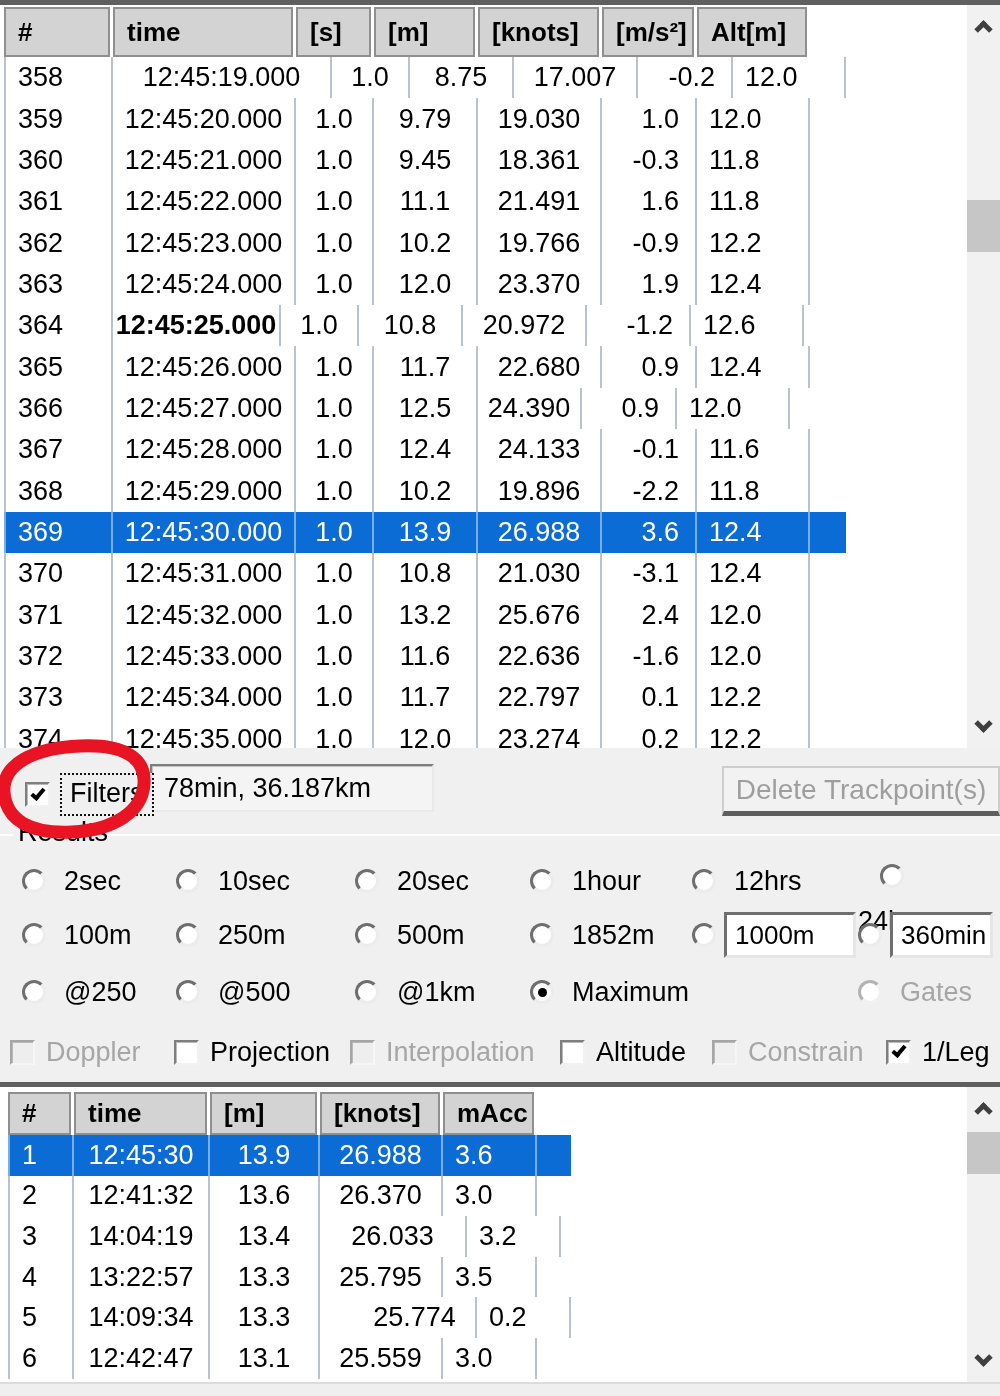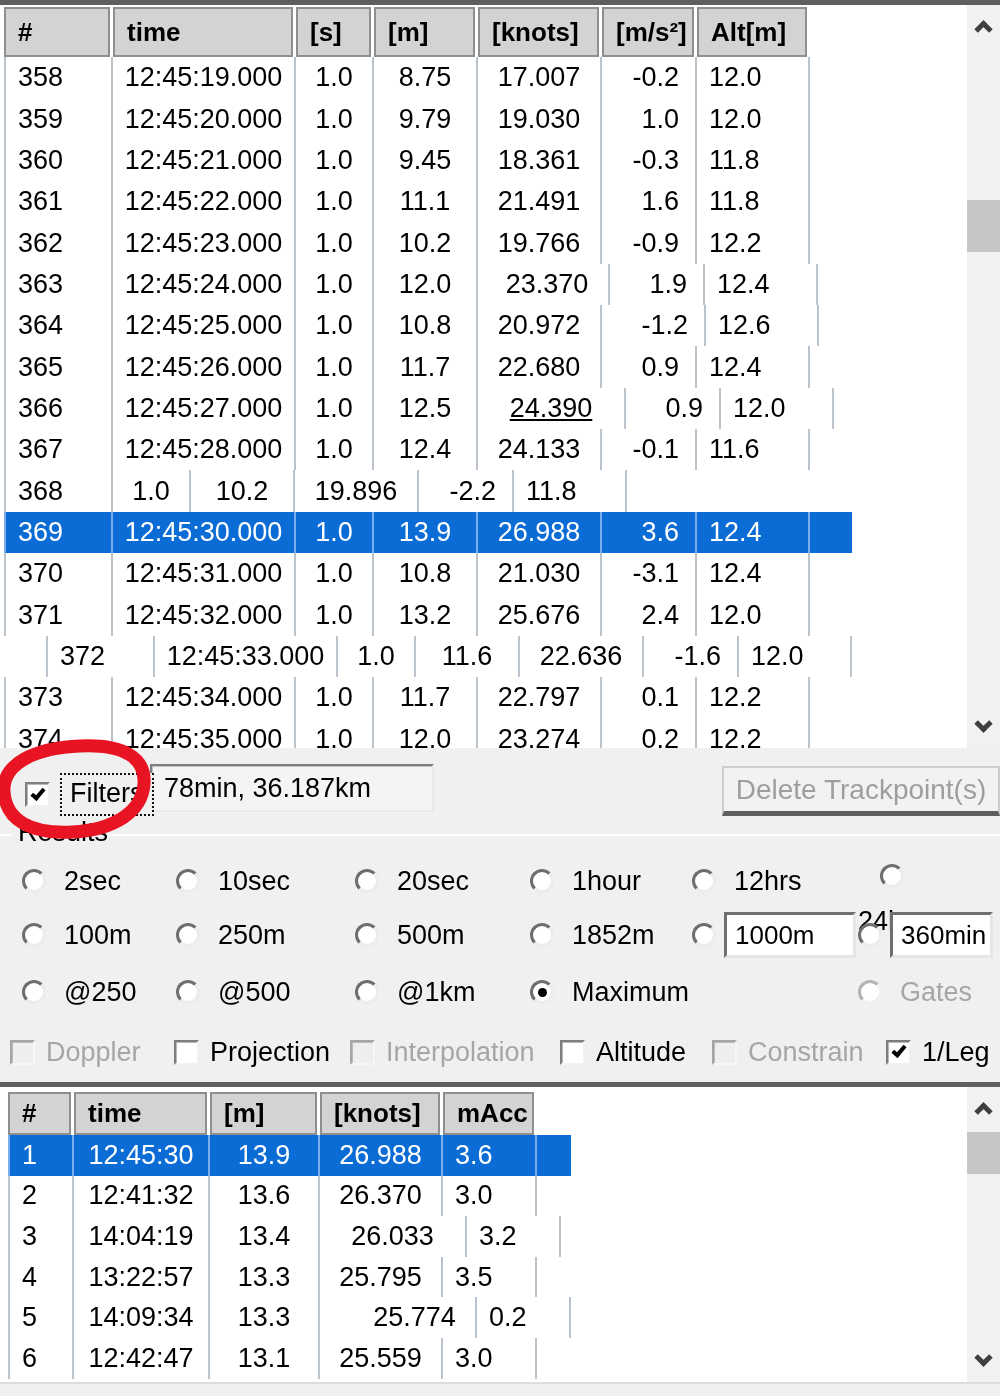--- a/index.html
+++ b/index.html
@@ -115,21 +115,21 @@
 <div class="th" style="left: 4px; top: 2px; width: 106px; height: 50px;">#</div>
     <div class="th" style="left: 113px; top: 2px; width: 180px; height: 50px;">time</div>
     <div class="th" style="left: 296px; top: 2px; width: 75px; height: 50px;">[s]</div>
     <div class="th" style="left: 374px; top: 2px; width: 101px; height: 50px;">[m]</div>
     <div class="th" style="left: 478px; top: 2px; width: 121px; height: 50px;">[knots]</div>
     <div class="th" style="left: 602px; top: 2px; width: 92px; height: 50px;">[m/s²]</div>
     <div class="th" style="left: 697px; top: 2px; width: 110px; height: 50px;">Alt[m]</div>
     <div class="tbody" style="left: 4px; top: 52px;">
       <div class="tr" style="height: 41.35px;">
         <div class="td a-l" style="width: 109px;">358</div>
-        <div class="td a-c" style="width: 183px;">12:45:19.000</div>
+        <div class="td a-c" style="width: 219px;">12:45:19.000</div>
         <div class="td a-c" style="width: 78px;">1.0</div>
         <div class="td a-c" style="width: 104px;">8.75</div>
         <div class="td a-c" style="width: 124px;">17.007</div>
         <div class="td a-r" style="width: 95px;">-0.2</div>
         <div class="td a-l" style="width: 113px;">12.0</div>
       </div>
       <div class="tr" style="height: 41.35px;">
         <div class="td a-l" style="width: 109px;">359</div>
         <div class="td a-c" style="width: 183px;">12:45:20.000</div>
         <div class="td a-c" style="width: 78px;">1.0</div>
@@ -163,62 +163,63 @@
         <div class="td a-c" style="width: 104px;">10.2</div>
         <div class="td a-c" style="width: 124px;">19.766</div>
         <div class="td a-r" style="width: 95px;">-0.9</div>
         <div class="td a-l" style="width: 113px;">12.2</div>
       </div>
       <div class="tr" style="height: 41.35px;">
         <div class="td a-l" style="width: 109px;">363</div>
         <div class="td a-c" style="width: 183px;">12:45:24.000</div>
         <div class="td a-c" style="width: 78px;">1.0</div>
         <div class="td a-c" style="width: 104px;">12.0</div>
-        <div class="td a-c" style="width: 124px; margin-left: 8px;">23.370</div>
+        <div class="td a-c" style="width: 124px;">23.370</div>
         <div class="td a-r" style="width: 95px;">1.9</div>
         <div class="td a-l" style="width: 113px;">12.4</div>
       </div>
       <div class="tr" style="height: 41.35px;">
         <div class="td a-l" style="width: 109px;">364</div>
-        <div class="td a-c" style="width: 183px;">12:45:25.000</div>
+        <div class="td a-c" style="width: 168px; font-weight: bold;">12:45:25.000</div>
         <div class="td a-c" style="width: 78px;">1.0</div>
         <div class="td a-c" style="width: 104px;">10.8</div>
         <div class="td a-c" style="width: 124px;">20.972</div>
         <div class="td a-r" style="width: 104px;">-1.2</div>
         <div class="td a-l" style="width: 113px;">12.6</div>
       </div>
       <div class="tr" style="height: 41.35px;">
         <div class="td a-l" style="width: 109px;">365</div>
         <div class="td a-c" style="width: 183px;">12:45:26.000</div>
         <div class="td a-c" style="width: 78px;">1.0</div>
         <div class="td a-c" style="width: 104px;">11.7</div>
         <div class="td a-c" style="width: 124px;">22.680</div>
         <div class="td a-r" style="width: 95px;">0.9</div>
         <div class="td a-l" style="width: 113px;">12.4</div>
       </div>
       <div class="tr" style="height: 41.35px;">
         <div class="td a-l" style="width: 109px;">366</div>
         <div class="td a-c" style="width: 183px;">12:45:27.000</div>
         <div class="td a-c" style="width: 78px;">1.0</div>
         <div class="td a-c" style="width: 104px;">12.5</div>
-        <div class="td a-c" style="width: 148px; text-decoration: underline;">24.390</div>
+        <div class="td a-c" style="width: 104px;">24.390</div>
         <div class="td a-r" style="width: 95px;">0.9</div>
         <div class="td a-l" style="width: 113px;">12.0</div>
       </div>
       <div class="tr" style="height: 41.35px;">
         <div class="td a-l" style="width: 109px;">367</div>
         <div class="td a-c" style="width: 183px;">12:45:28.000</div>
         <div class="td a-c" style="width: 78px;">1.0</div>
         <div class="td a-c" style="width: 104px;">12.4</div>
         <div class="td a-c" style="width: 124px;">24.133</div>
         <div class="td a-r" style="width: 95px;">-0.1</div>
         <div class="td a-l" style="width: 113px;">11.6</div>
       </div>
       <div class="tr" style="height: 41.35px;">
         <div class="td a-l" style="width: 109px;">368</div>
+        <div class="td a-c" style="width: 183px;">12:45:29.000</div>
         <div class="td a-c" style="width: 78px;">1.0</div>
         <div class="td a-c" style="width: 104px;">10.2</div>
         <div class="td a-c" style="width: 124px;">19.896</div>
         <div class="td a-r" style="width: 95px;">-2.2</div>
         <div class="td a-l" style="width: 113px;">11.8</div>
       </div>
       <div class="tr sel" style="height: 41.35px;">
         <div class="td a-l" style="width: 109px;">369</div>
         <div class="td a-c" style="width: 183px;">12:45:30.000</div>
         <div class="td a-c" style="width: 78px;">1.0</div>
@@ -239,21 +240,21 @@
       <div class="tr" style="height: 41.35px;">
         <div class="td a-l" style="width: 109px;">371</div>
         <div class="td a-c" style="width: 183px;">12:45:32.000</div>
         <div class="td a-c" style="width: 78px;">1.0</div>
         <div class="td a-c" style="width: 104px;">13.2</div>
         <div class="td a-c" style="width: 124px;">25.676</div>
         <div class="td a-r" style="width: 95px;">2.4</div>
         <div class="td a-l" style="width: 113px;">12.0</div>
       </div>
       <div class="tr" style="height: 41.35px;">
-        <div class="td a-l" style="width: 109px; margin-left: 42px;">372</div>
+        <div class="td a-l" style="width: 109px;">372</div>
         <div class="td a-c" style="width: 183px;">12:45:33.000</div>
         <div class="td a-c" style="width: 78px;">1.0</div>
         <div class="td a-c" style="width: 104px;">11.6</div>
         <div class="td a-c" style="width: 124px;">22.636</div>
         <div class="td a-r" style="width: 95px;">-1.6</div>
         <div class="td a-l" style="width: 113px;">12.0</div>
       </div>
       <div class="tr" style="height: 41.35px;">
         <div class="td a-l" style="width: 109px;">373</div>
         <div class="td a-c" style="width: 183px;">12:45:34.000</div>

